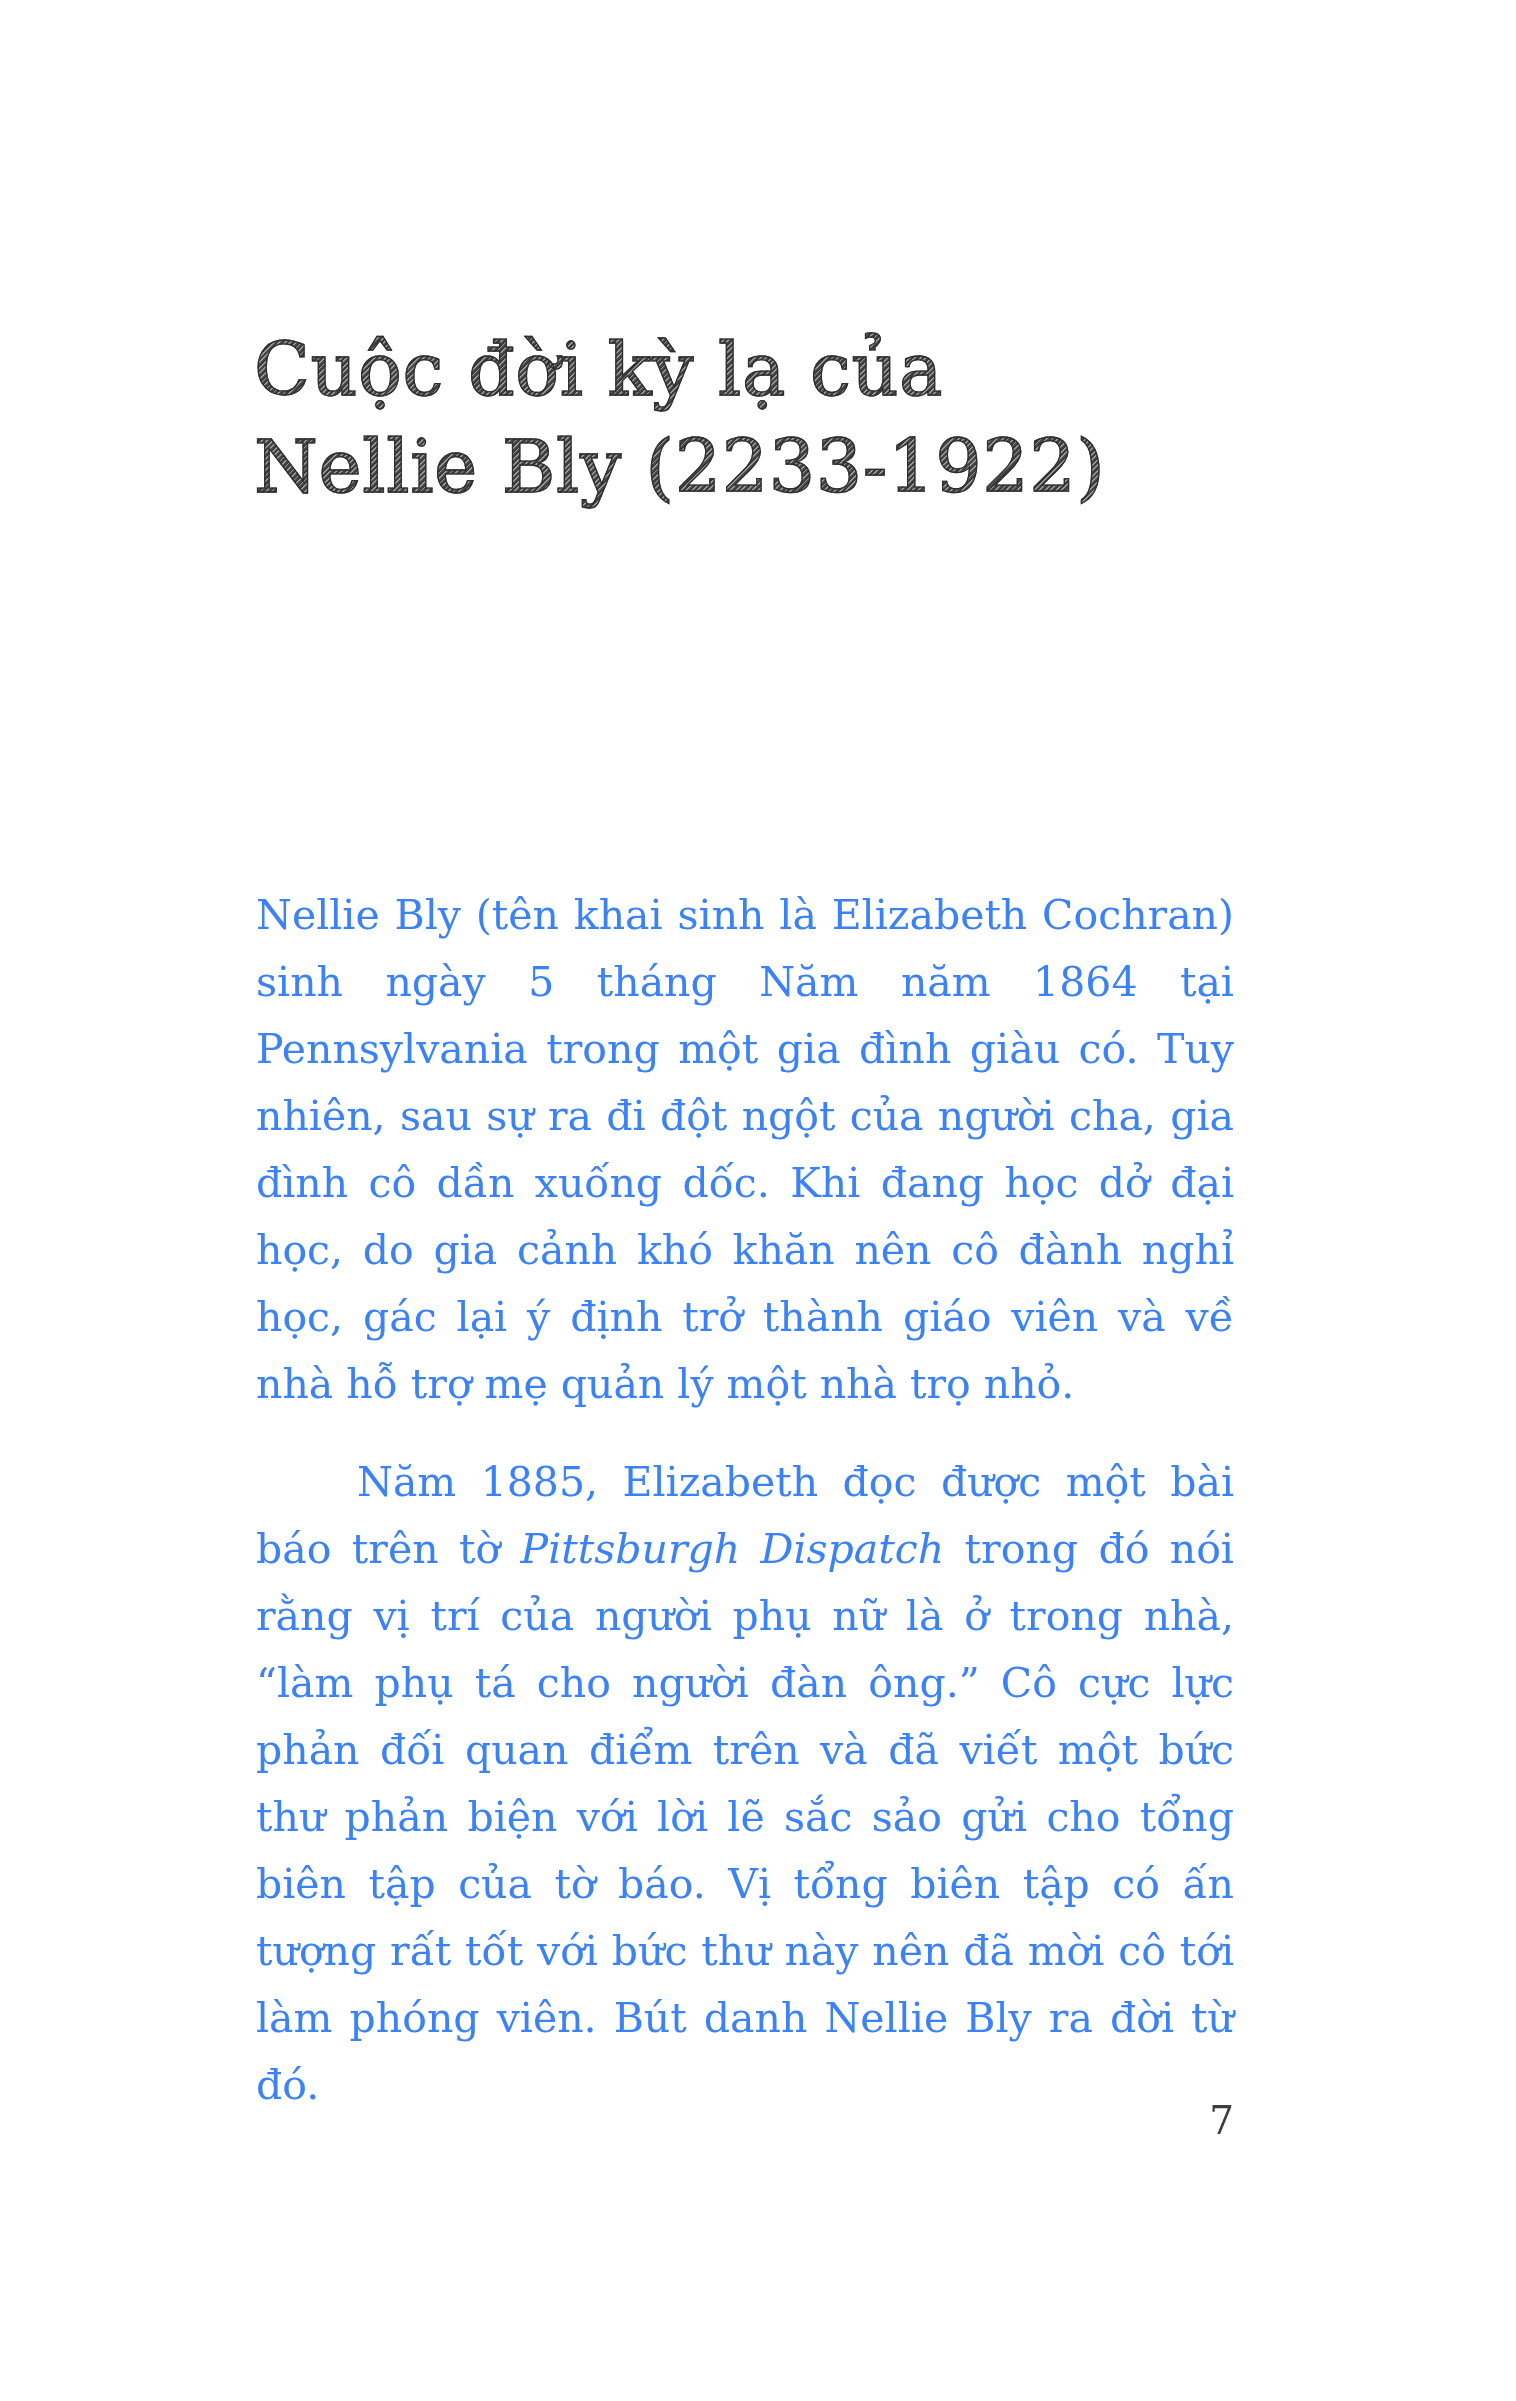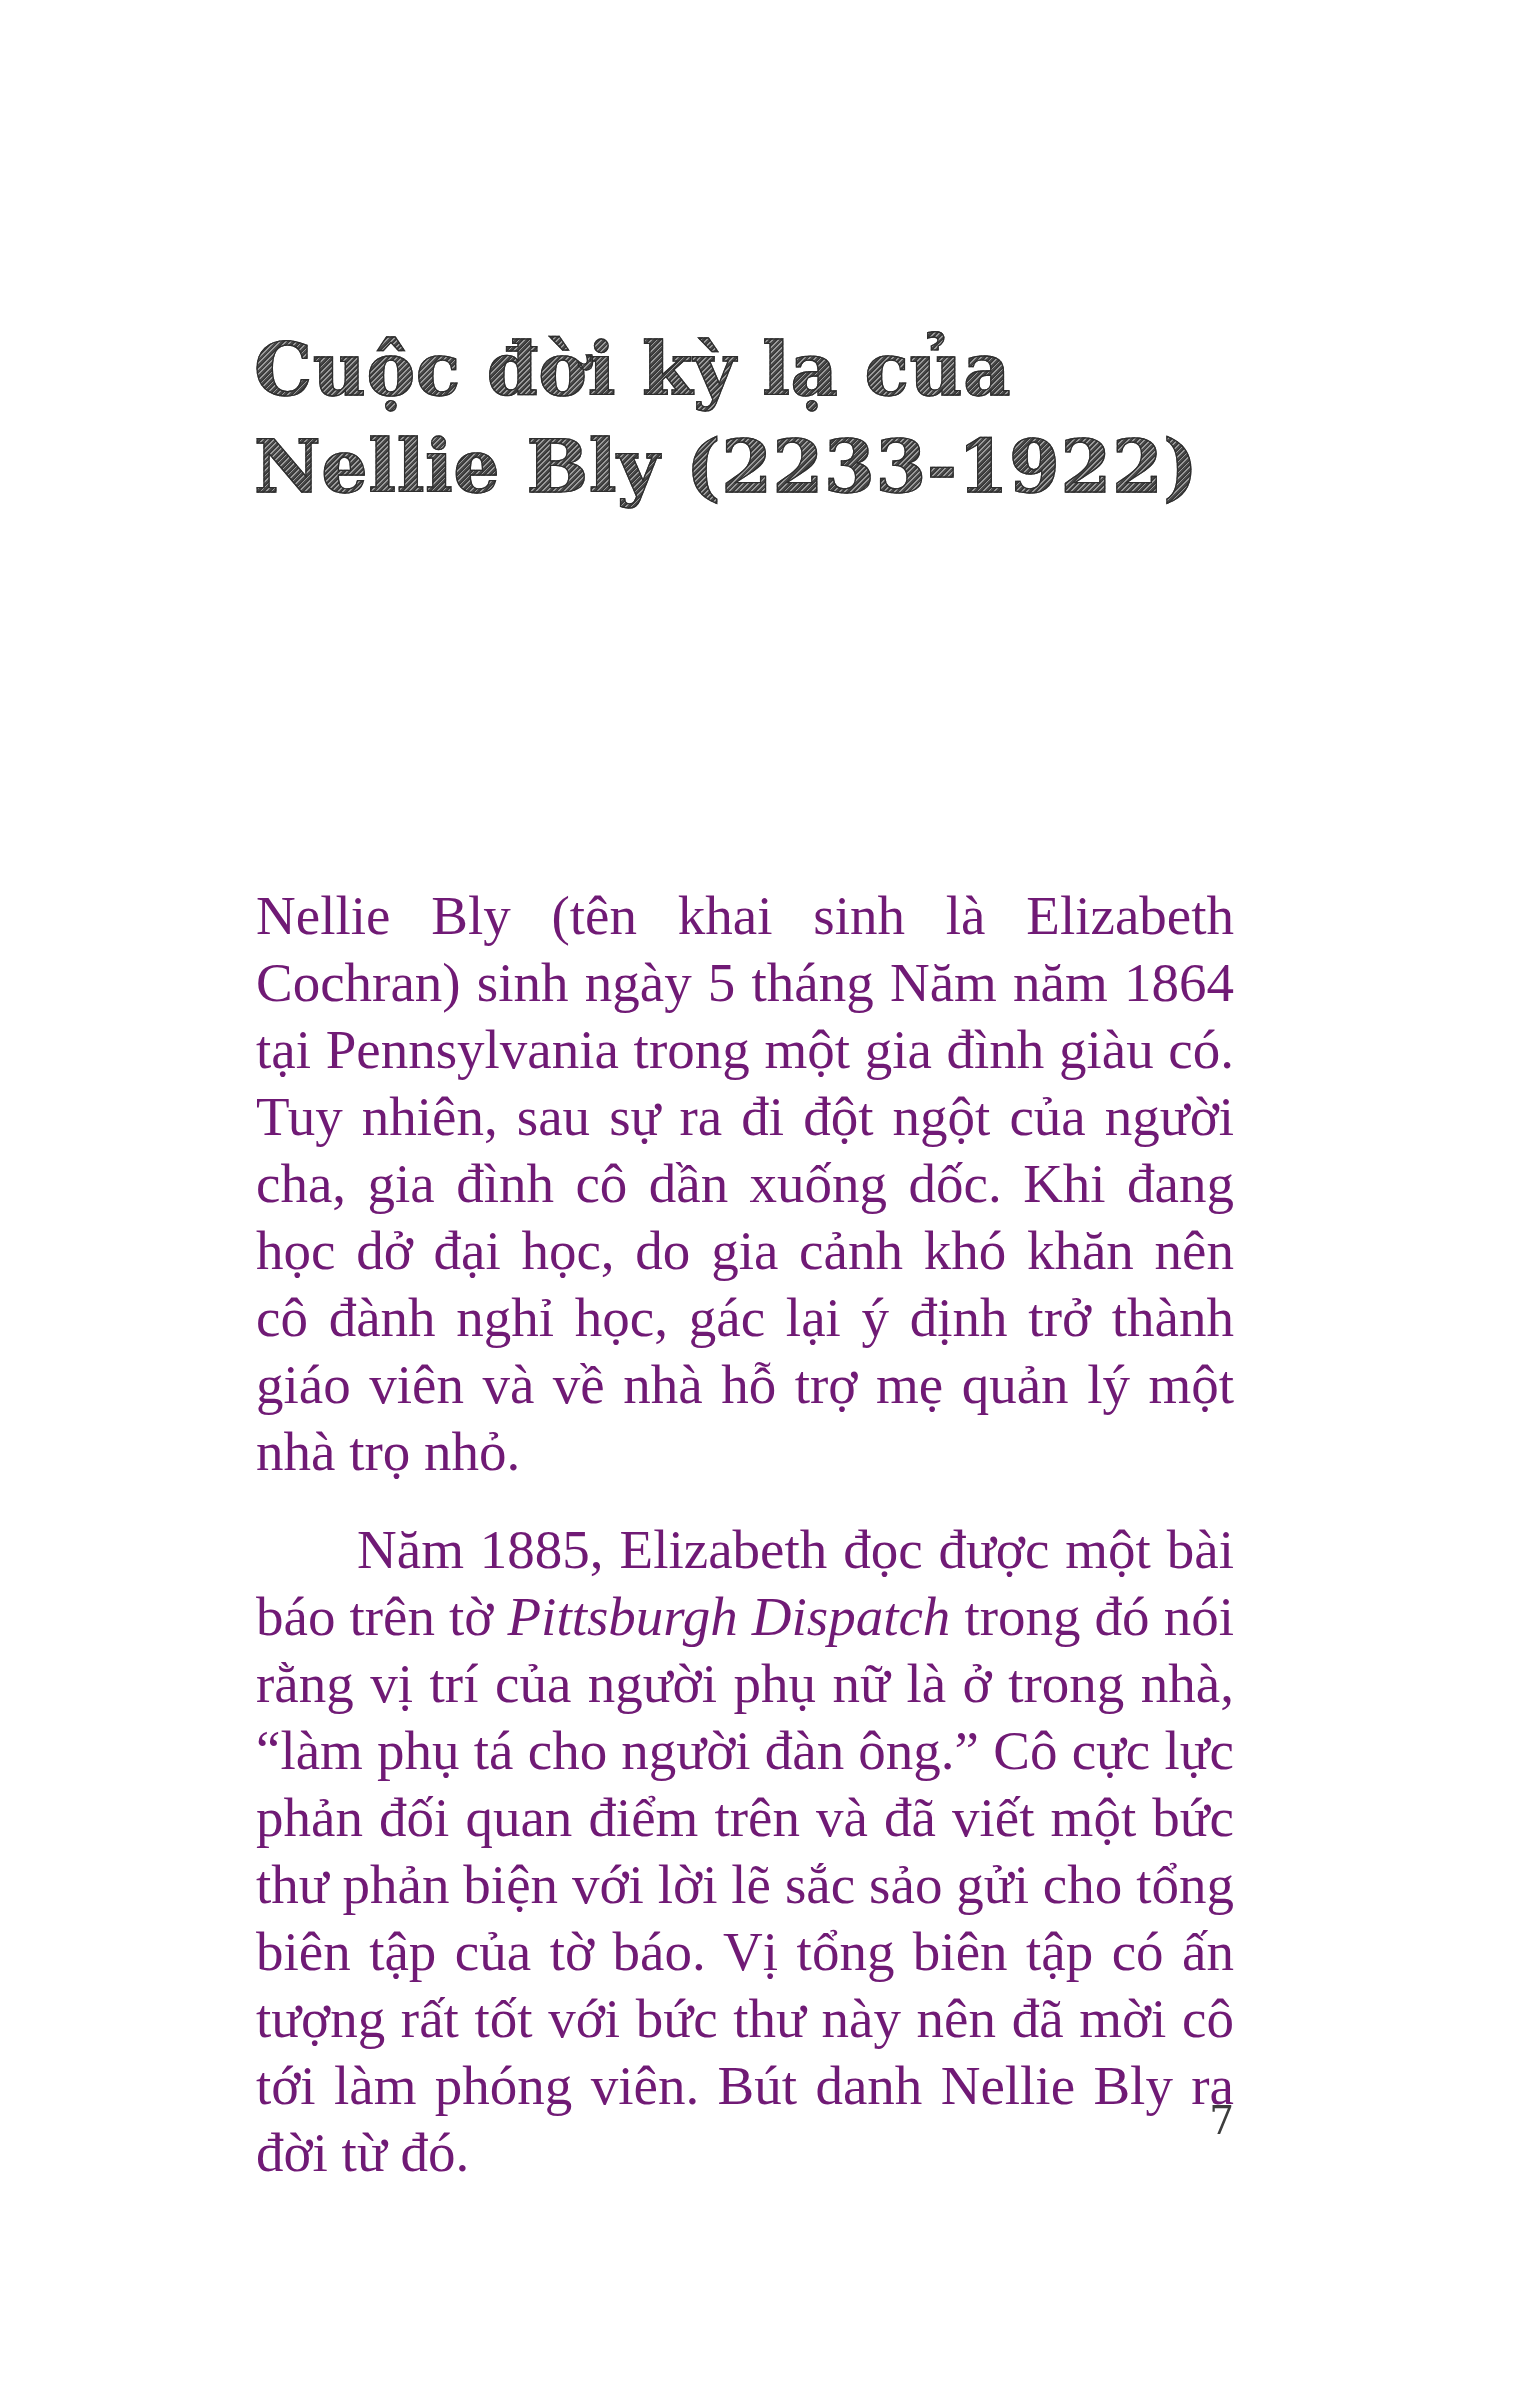--- a/index.html
+++ b/index.html
@@ -21,21 +21,21 @@
 
   .title-block {
     position: absolute;
     left: 254px;
     top: 321px;
     width: 1102px;
   }
 
   .title-line {
     font-family: "DejaVu Serif", serif;
-    font-weight: 700;
+    font-weight: 400;
     font-size: 73px;
     line-height: 97px;
     letter-spacing: 0.6px;
     
     background-image: repeating-linear-gradient(
       135deg,
       #3a3a3a 0px, #3a3a3a 1.3px,
       #9a9a9a 1.3px, #9a9a9a 2.6px,
       #4a4a4a 2.6px, #4a4a4a 3.9px
     );
@@ -47,26 +47,25 @@
 
   .body-block {
     position: absolute;
     left: 256px;
     top: 882px;
     width: 978px;
     color: #3d3d3d;
   }
 
   .para {
-    font-size: 55px;
+    font-size: 41px;
     line-height: 67px;
     text-align: justify;
     text-justify: inter-word;
-    color: #701a75;
-    font-family: Liberation Serif, serif;
+    color: #3b82f6;
   }
 
   .para + .para {
     margin-top: 31px;
     text-indent: 101px;
   }
 
   .italic {
     font-style: italic;
   }

